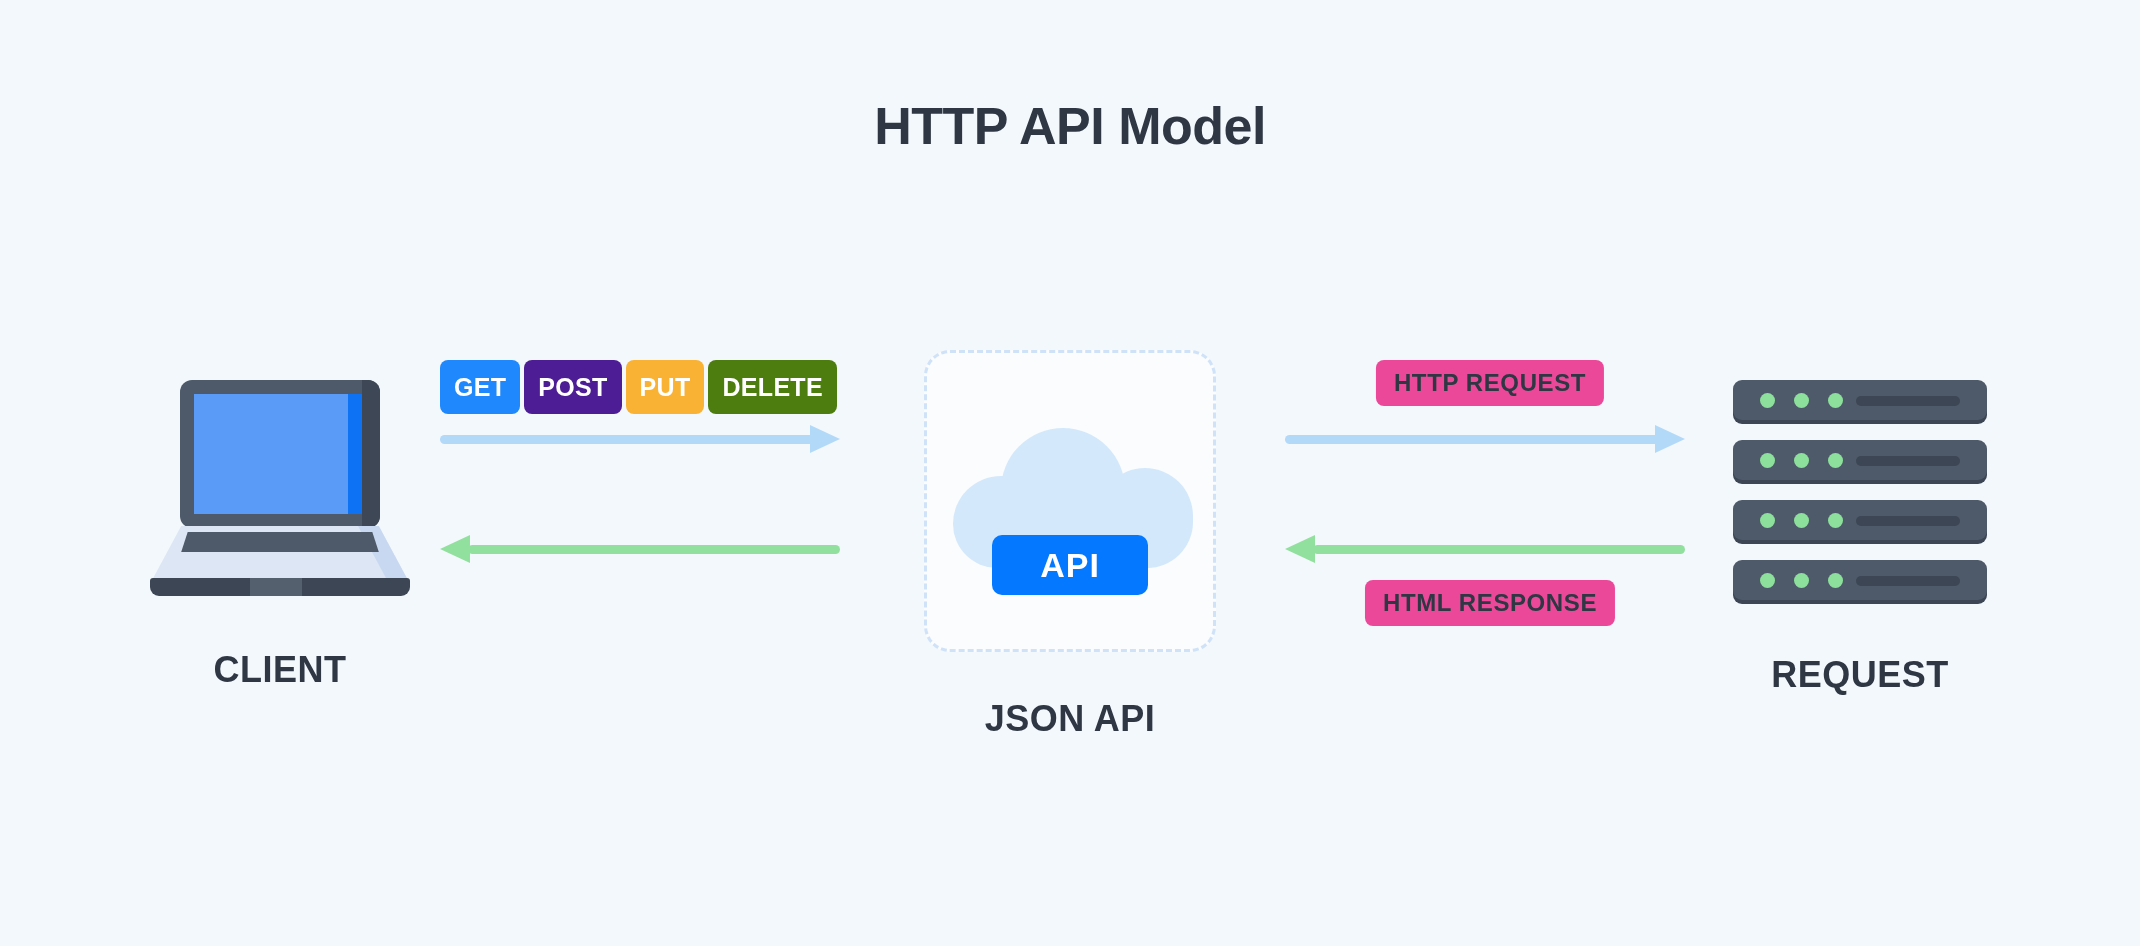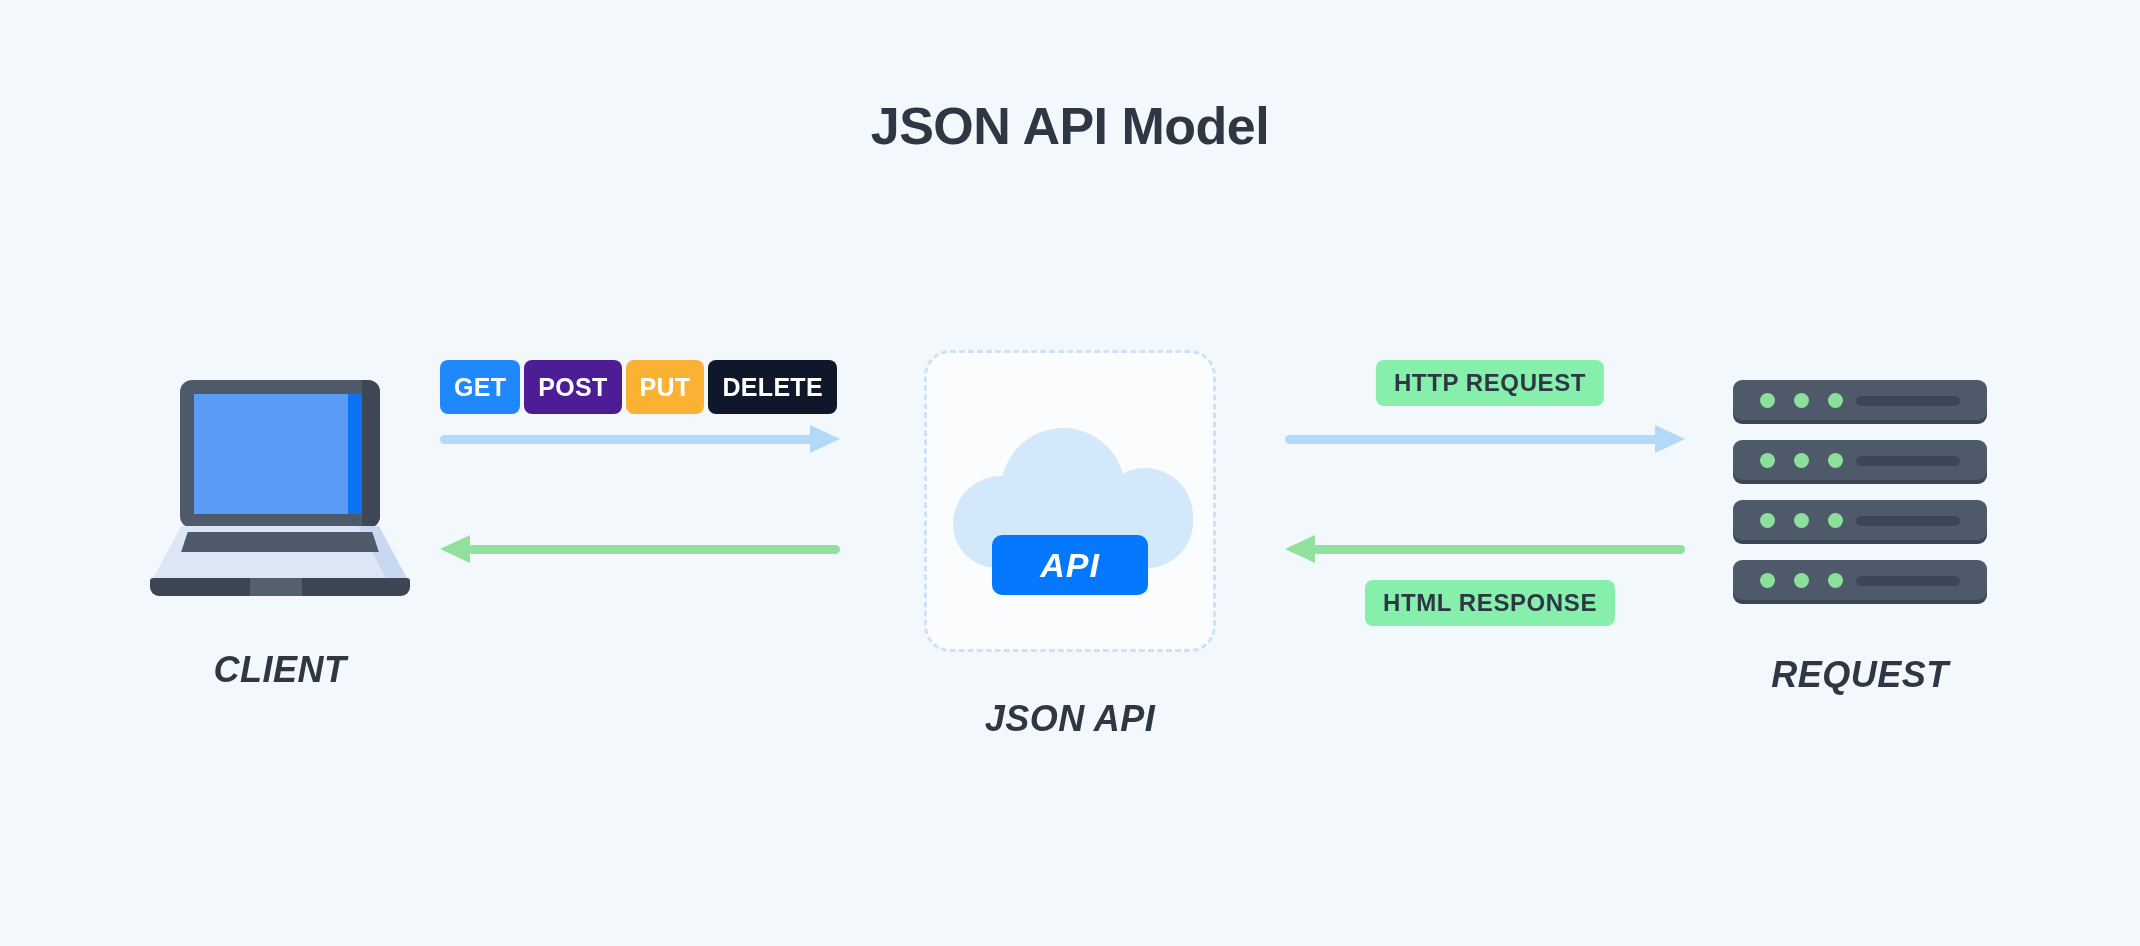--- a/index.html
+++ b/index.html
@@ -25,21 +25,20 @@
     font-size: 52px;
     font-weight: bold;
     color: #2E3743;
     letter-spacing: -0.5px;
   }
 
   
   .col {
     position: absolute;
     text-align: center;
-    font-style: italic;
   }
   .col-label {
     font-size: 36px;
     font-weight: bold;
     color: #2E3743;
     letter-spacing: 0.5px;
   }
 
   
   #client-col { left: 60px; top: 380px; width: 440px; }
@@ -301,21 +300,21 @@
     color: #FFFFFF;
     font-size: 25px;
     font-weight: bold;
     letter-spacing: 0.3px;
   }
   .pill {
     position: absolute;
     height: 46px;
     padding: 0 18px;
     border-radius: 8px;
-    background: #86efac;
+    background: #ec4899;
     display: flex;
     align-items: center;
     justify-content: center;
     color: #2E3743;
     font-size: 24px;
     font-weight: bold;
     letter-spacing: 0.6px;
     white-space: nowrap;
   }
   #pill-formats { top: 240px; left: 38px; }
@@ -323,21 +322,21 @@
   #pill-response { top: 240px; left: 50%; transform: translateX(-50%); }
 
   .label-row { margin-top: 44px; }
   #client-col .label-row { }
   #api-col    .label-row { margin-top: 46px; }
   #server-col .label-row { margin-top: 46px; }
 </style>
 </head>
 <body>
 
-<div class="title">JSON API Model</div>
+<div class="title">HTTP API Model</div>
 
 <div class="col" id="client-col">
   <div class="laptop">
     <div class="laptop-lid">
       <div class="laptop-screen">
         <div class="laptop-screen-edge"></div>
       </div>
       <div class="laptop-lid-shadow"></div>
     </div>
     <div class="laptop-base"></div>
@@ -348,21 +347,21 @@
   </div>
   <div class="label-row col-label">CLIENT</div>
 </div>
 
 <div class="flow" id="flow-left">
 
   <div class="method-row">
     <div class="method" style="background:#1E88FC">GET</div>
     <div class="method" style="background:#4c1d95">POST</div>
     <div class="method" style="background:#F9B233">PUT</div>
-    <div class="method" style="background:#0f172a">DELETE</div>
+    <div class="method" style="background:#4d7c0f">DELETE</div>
   </div>
 
   <div class="arrow arrow-right arrow-req">
     <div class="arrow-shaft"></div>
     <div class="arrow-head"></div>
   </div>
 
   <div class="arrow arrow-left arrow-res">
     <div class="arrow-shaft"></div>
     <div class="arrow-head"></div>

